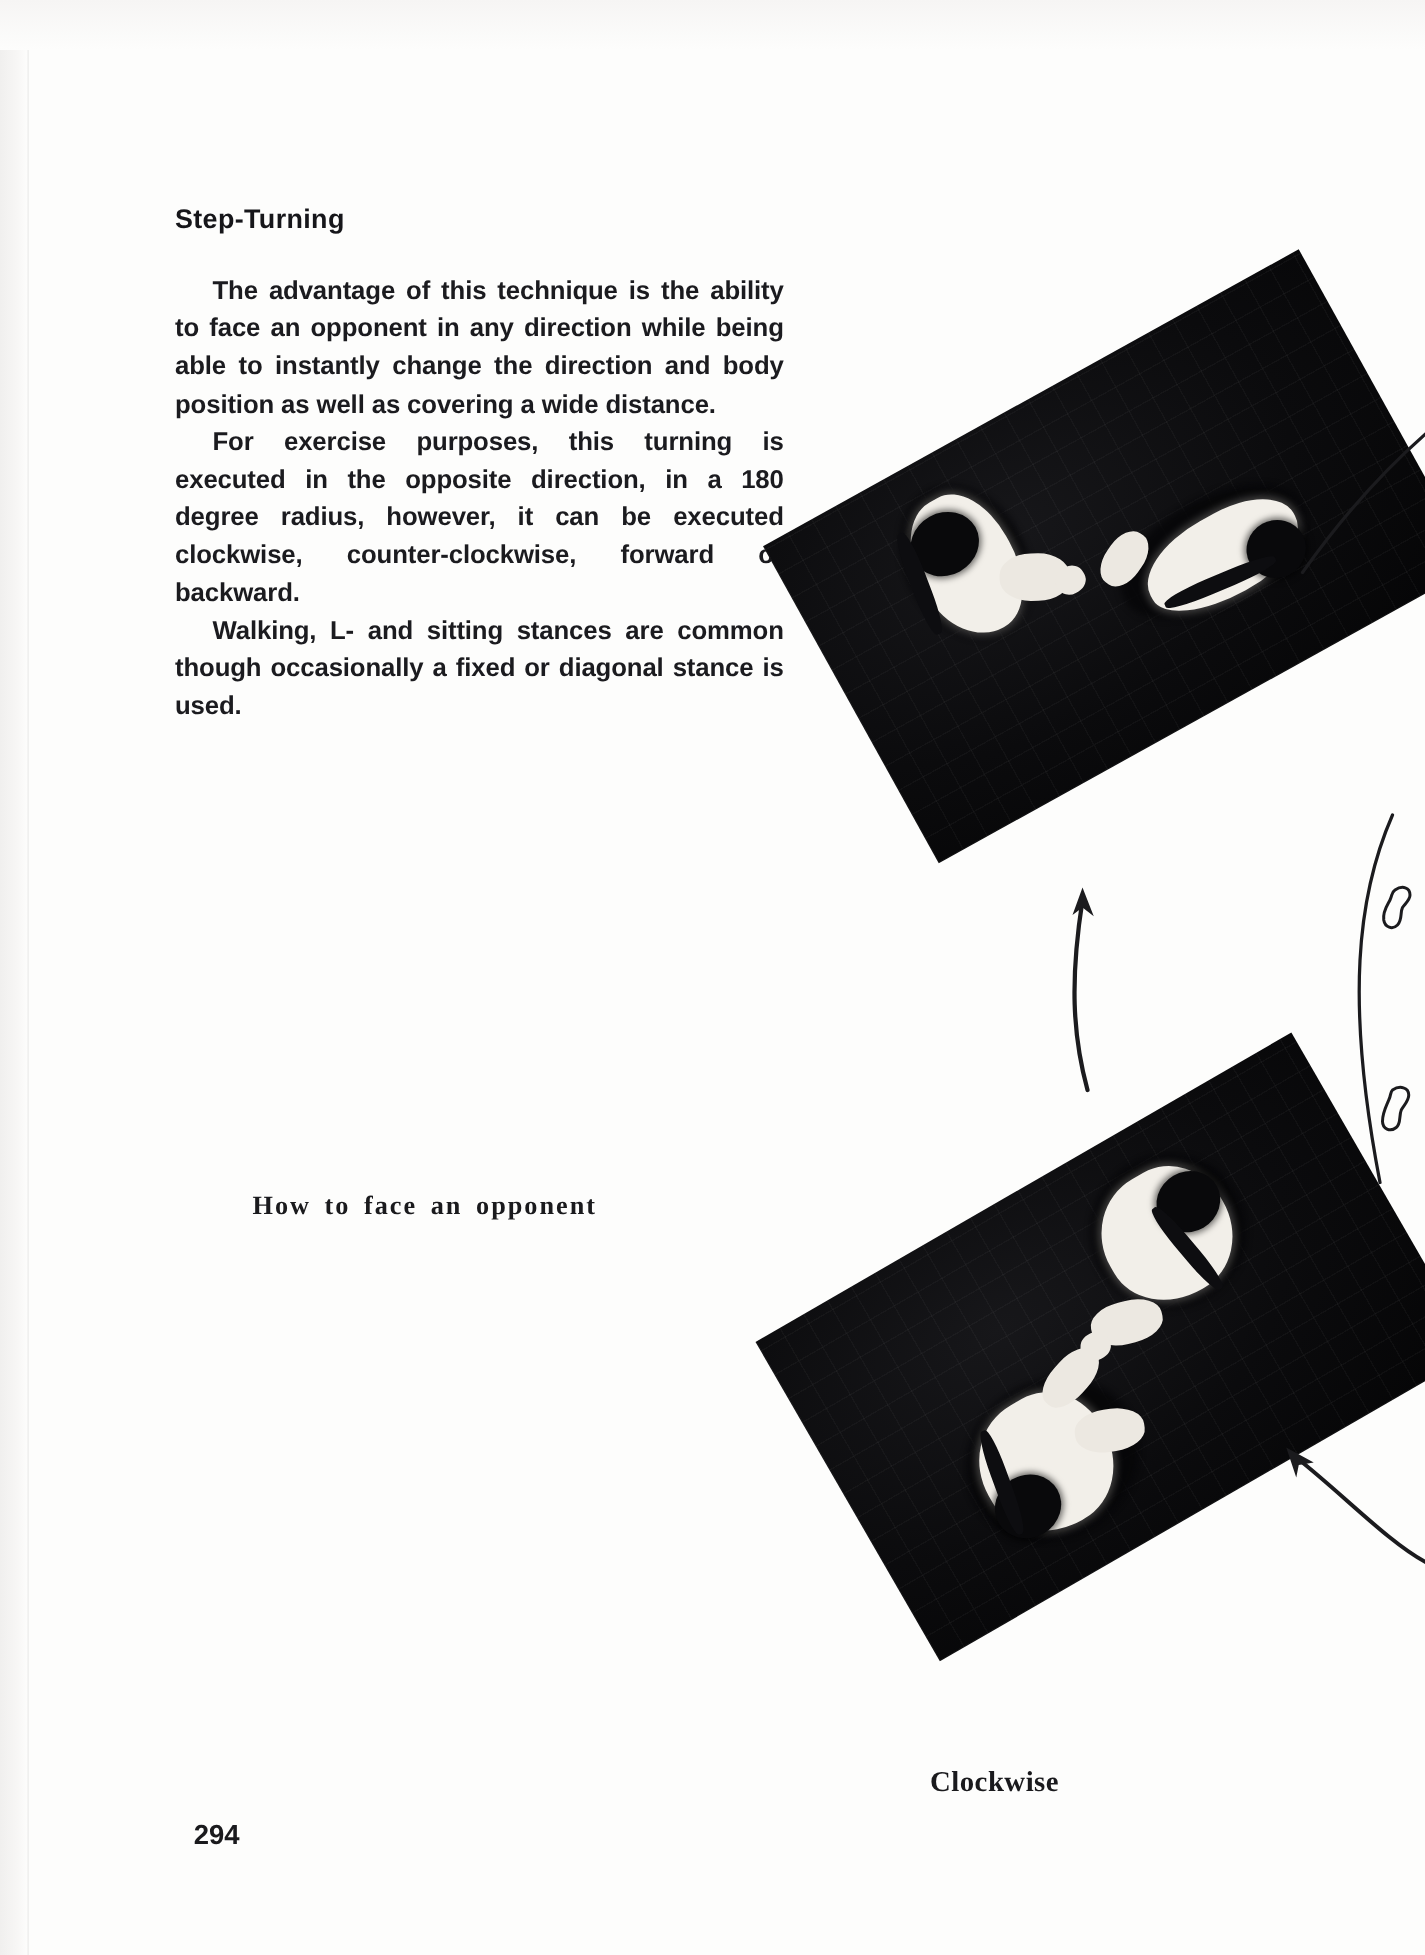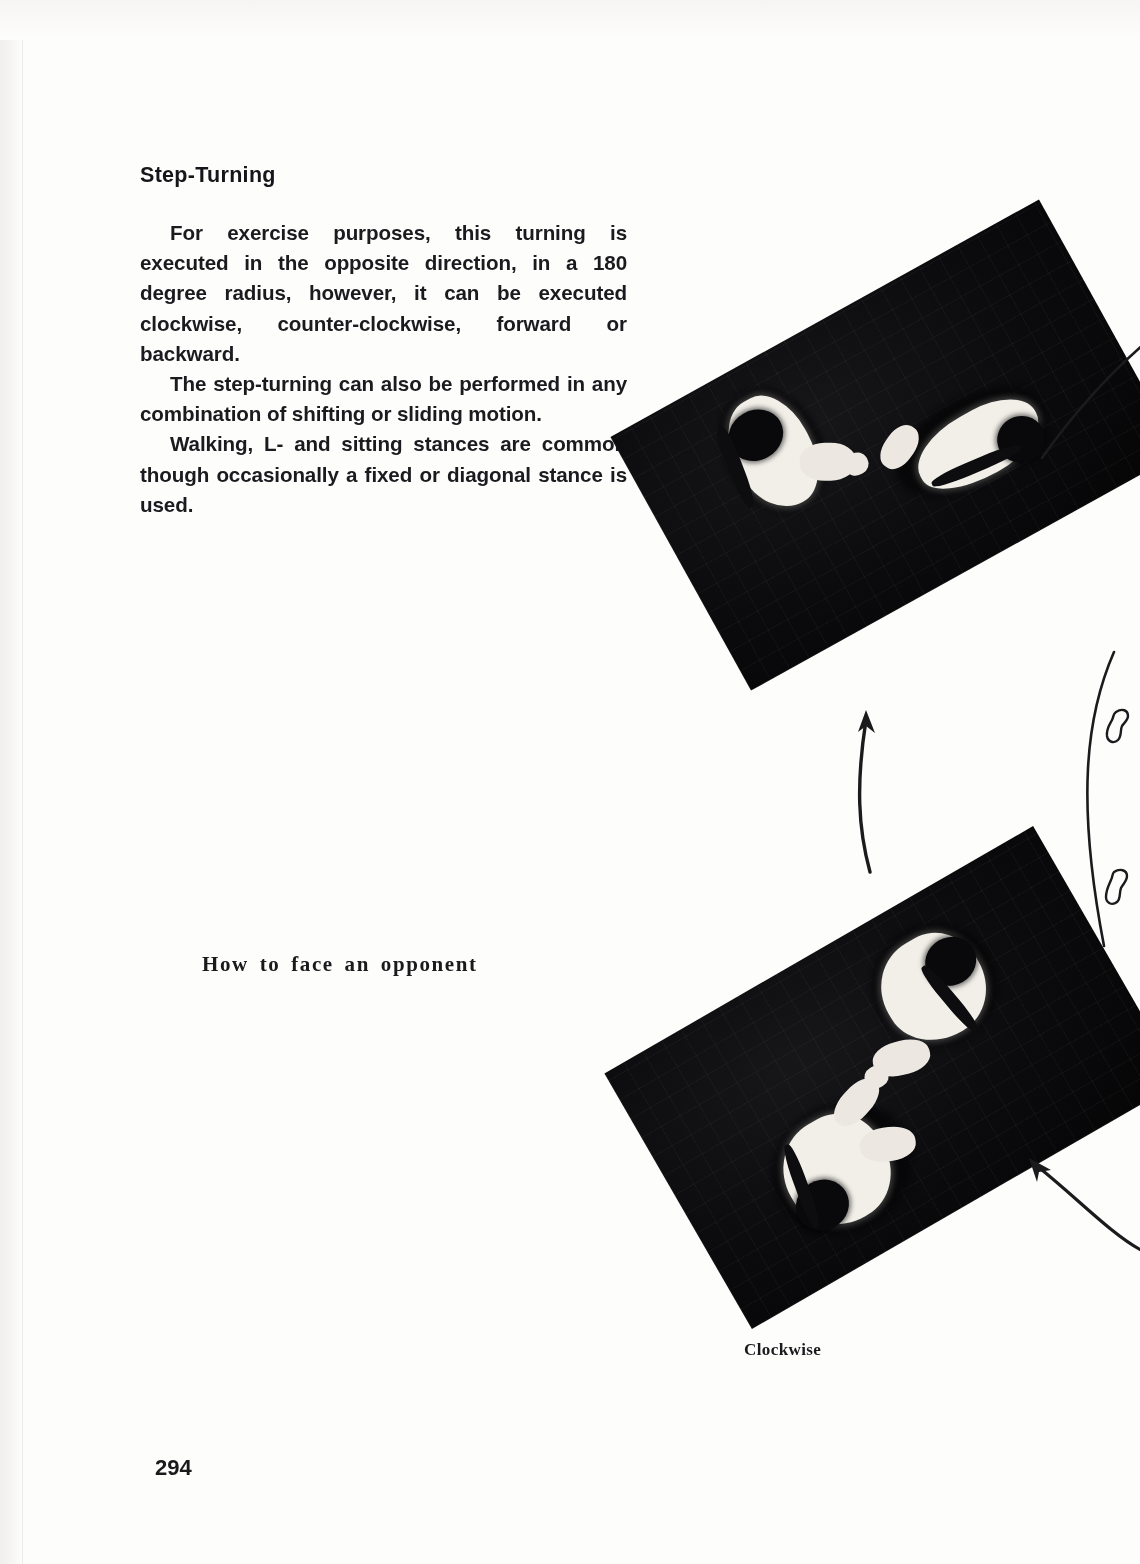--- a/index.html
+++ b/index.html
@@ -75,22 +75,22 @@
   }
   #caption-face {
     left: 202px;
     top: 952px;
     font-size: 21px;
     letter-spacing: 1.6px;
     word-spacing: 4px;
   }
   #caption-clockwise {
     left: 744px;
-    top: 1340px;
-    font-size: 17px;
+    top: 1413px;
+    font-size: 23px;
     letter-spacing: 0.4px;
   }
 
   .page-number {
     position: absolute;
     left: 155px;
     top: 1455px;
     font-size: 22px;
     font-weight: bold;
     color: #1a1a1d;
@@ -156,22 +156,22 @@
 <body>
 
 <div id="page">
 
   <div class="scan-gutter"></div>
   <div class="scan-gutter-line"></div>
   <div class="scan-top-haze"></div>
 
   <div class="text-col">
     <h2 class="heading">Step-Turning</h2>
+    <p class="para">The advantage of this technique is the ability to face an opponent in any direction while being able to instantly change the direction and body position as well as covering a wide distance.</p>
     <p class="para">For exercise purposes, this turning is executed in the opposite direction, in a 180 degree radius, however, it can be executed clockwise, counter-clockwise, forward or backward.</p>
-    <p class="para">The step-turning can also be performed in any combination of shifting or sliding motion.</p>
     <p class="para">Walking, L- and sitting stances are common though occasionally a fixed or diagonal stance is used.</p>
   </div>
 
   <div class="photo" style="left:650px; top:300px; width:490px; height:290px; transform: rotate(-29deg); transform-origin: 50% 50%;">
     <div class="photo-inner">
 
       <div class="figure-shadow" style="left:88px; top:26px; width:96px; height:128px;"></div>
       <div class="figure-body" style="left:96px; top:34px; width:78px; height:116px;"></div>
       <div class="figure-limb" style="left:150px; top:108px; width:56px; height:38px; transform: rotate(28deg);"></div>
       <div class="figure-head" style="left:100px; top:44px; width:56px; height:50px;"></div>

